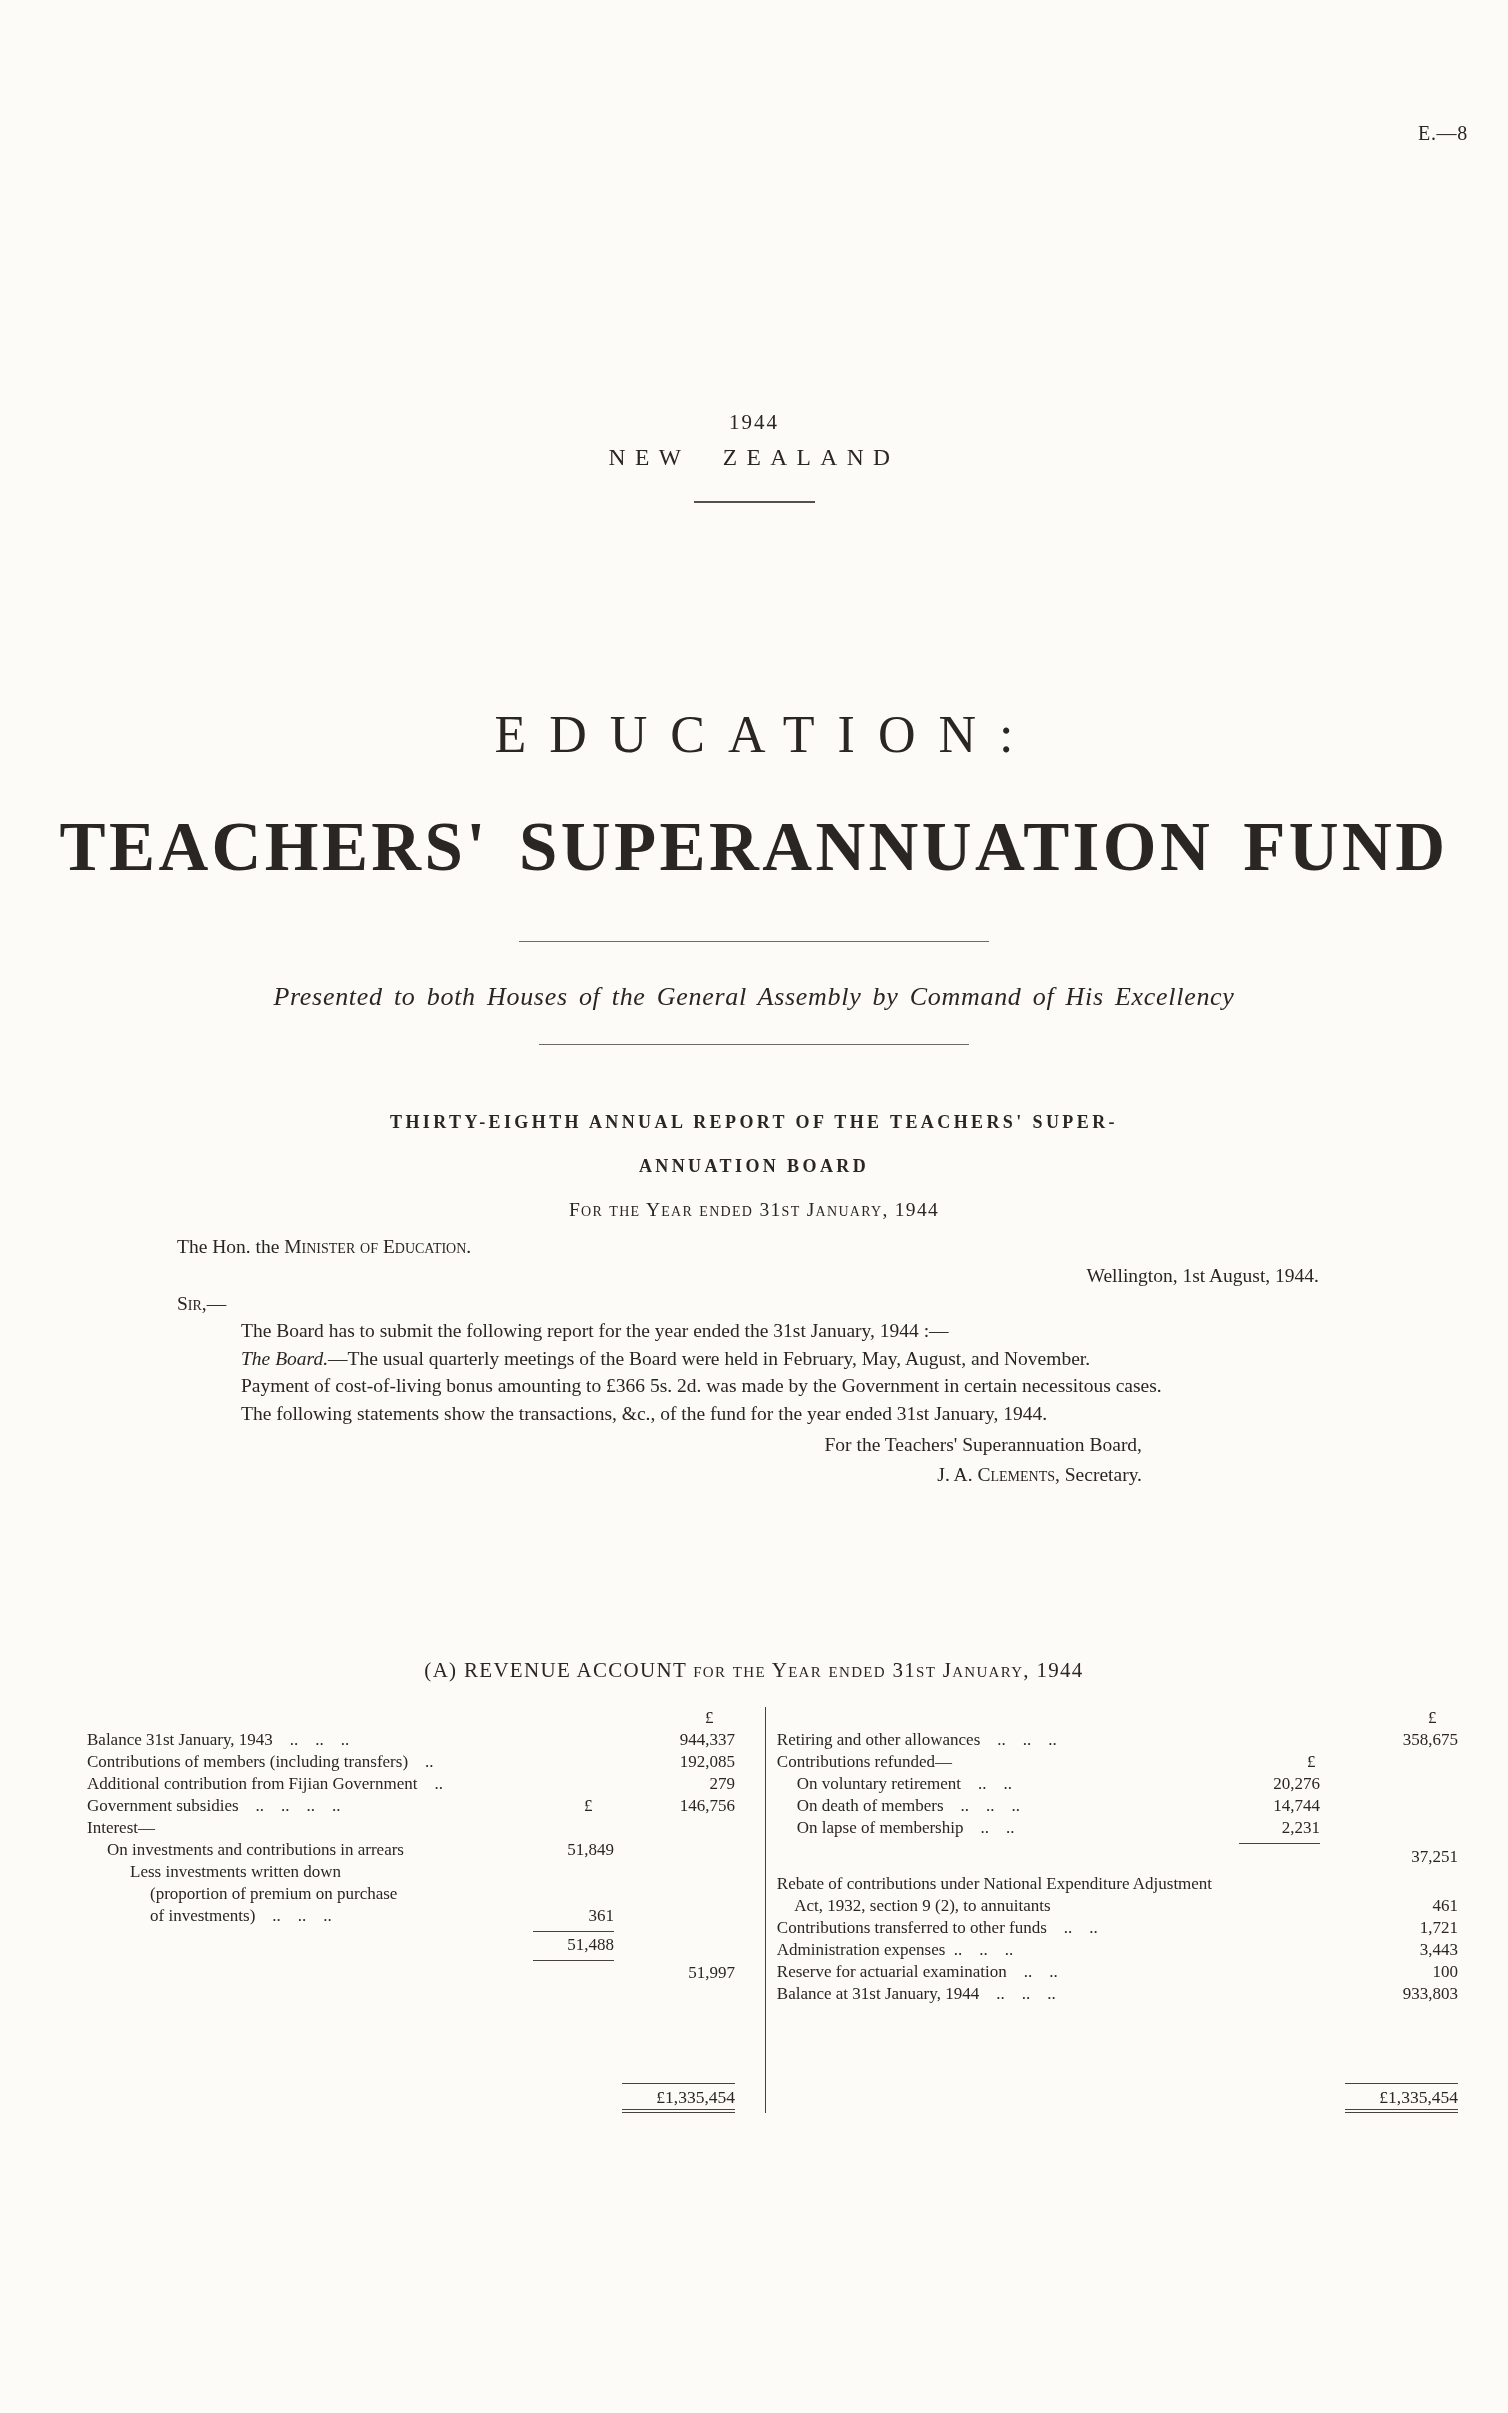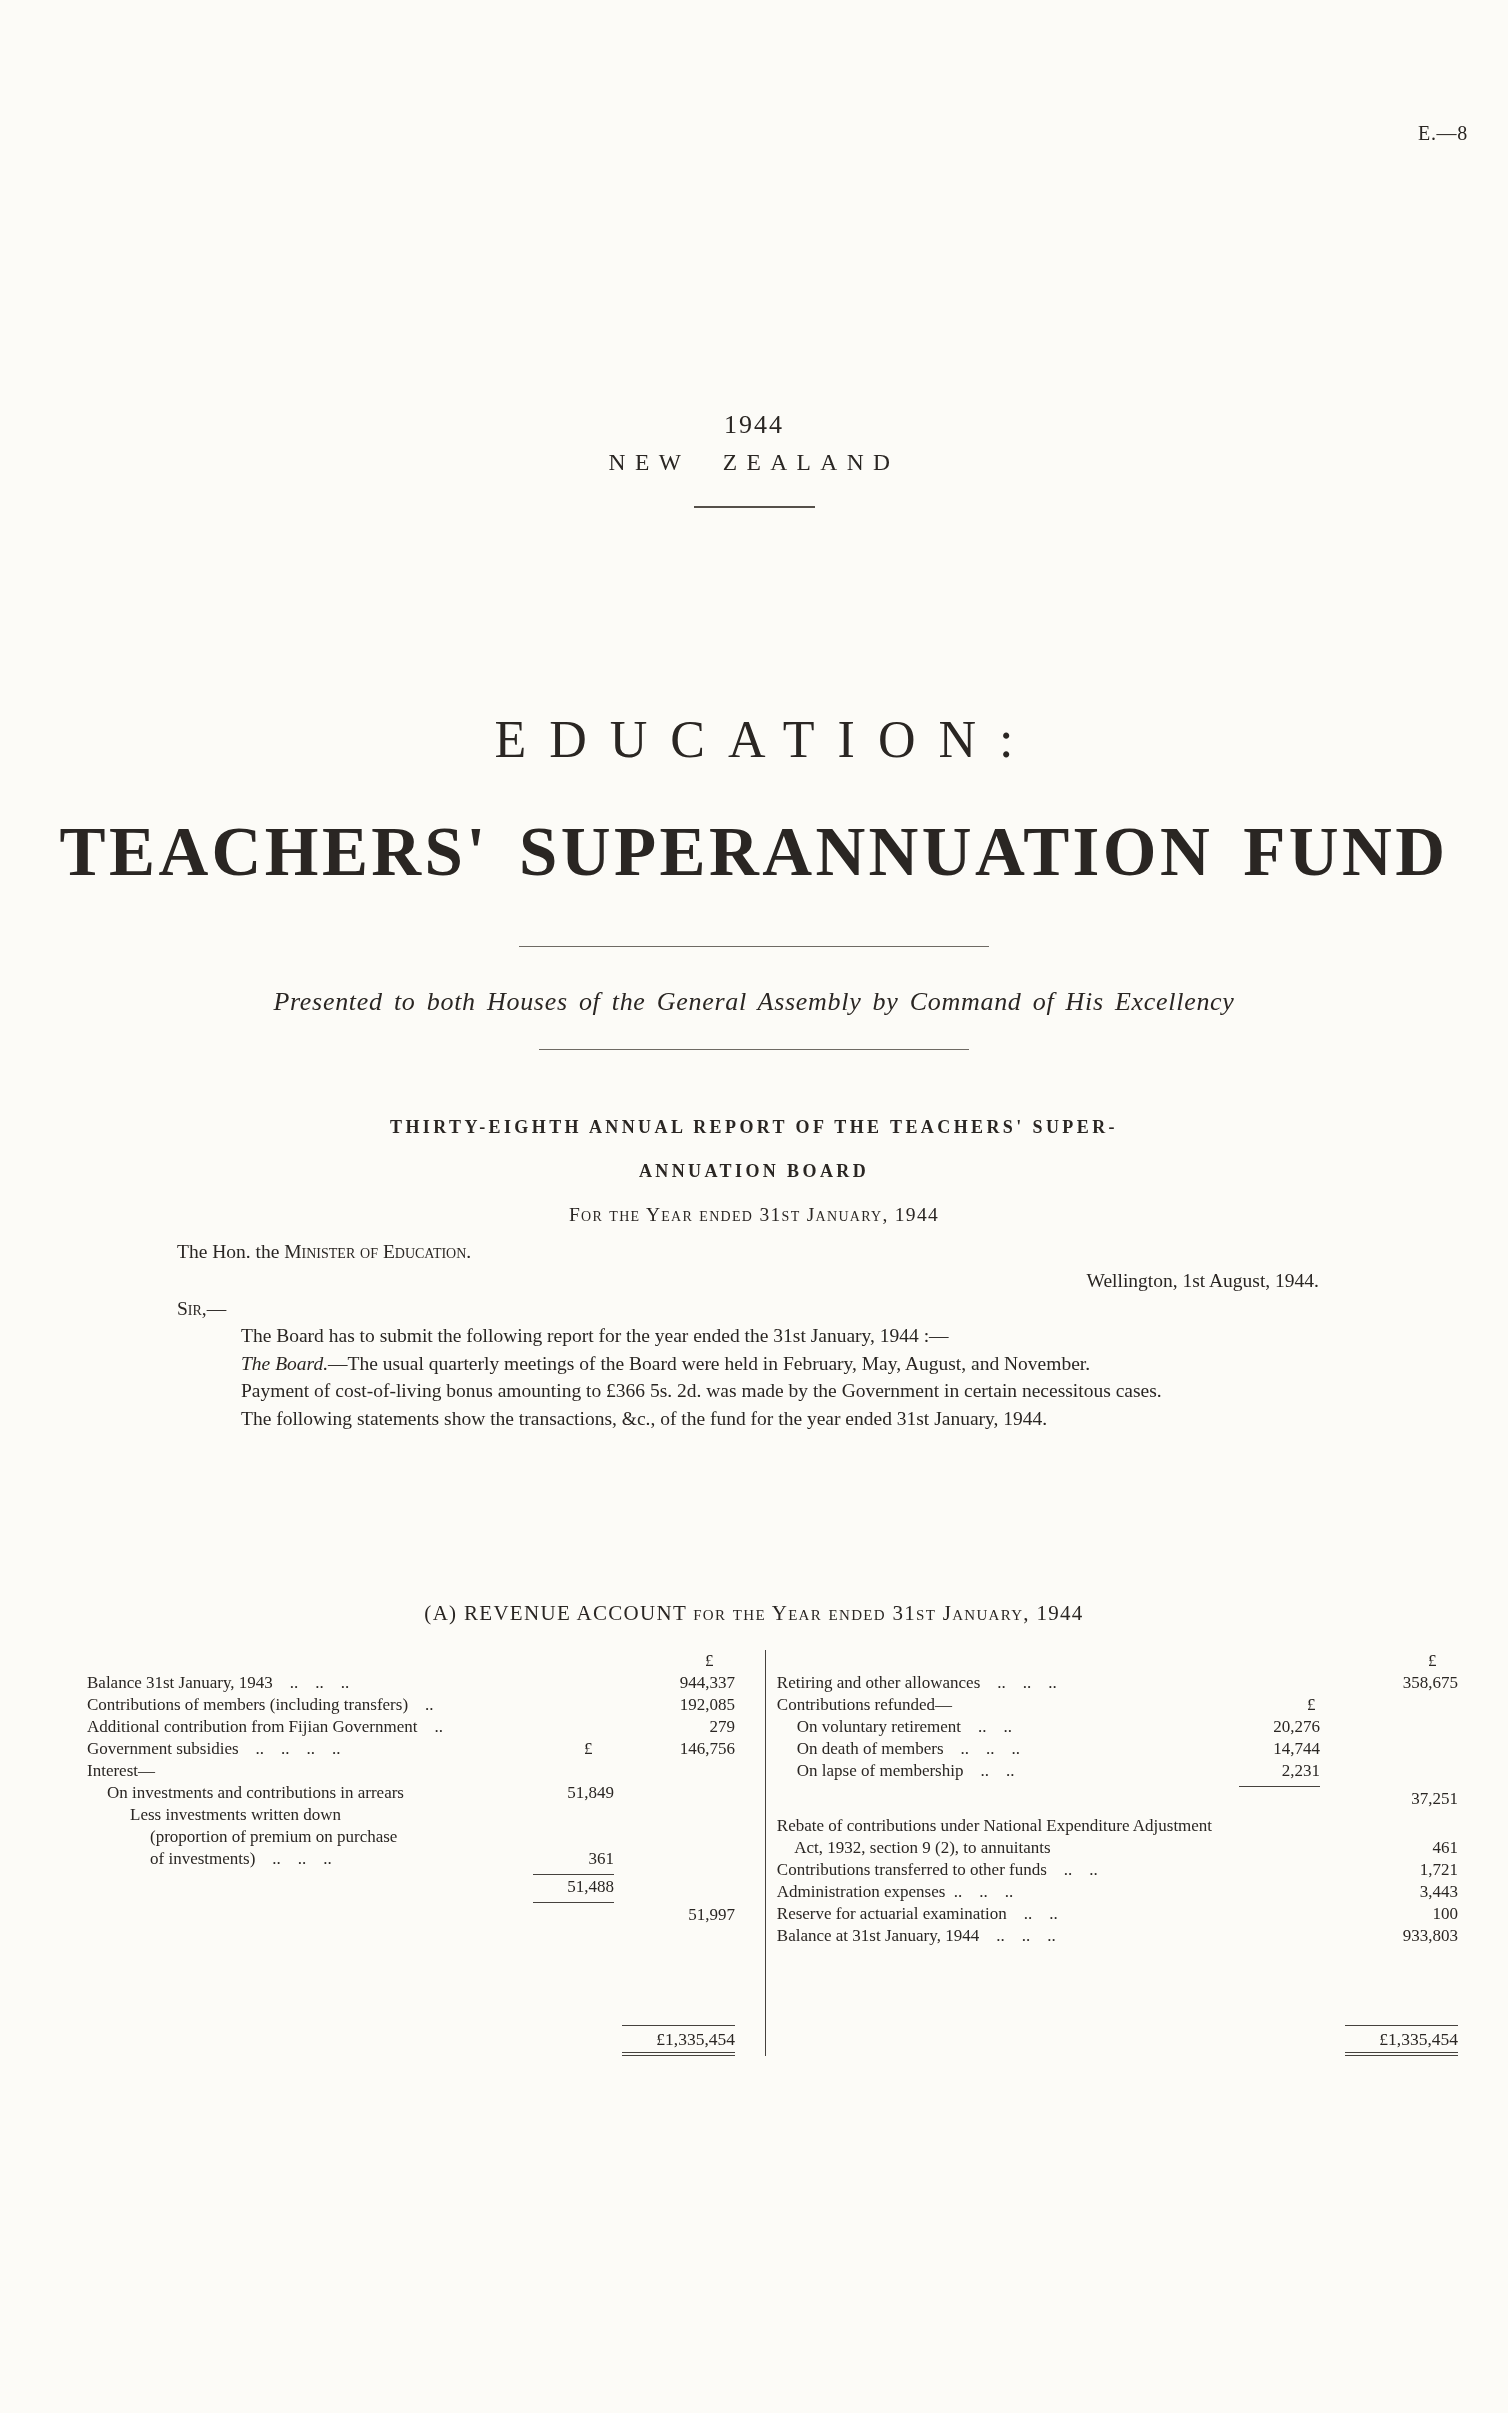--- a/index.html
+++ b/index.html
@@ -12,21 +12,21 @@
     color:#2a2623;
     font-family:"Liberation Serif","DejaVu Serif",serif;
     overflow:hidden;
     padding-top:410px;
   }
   .center { text-align:center; }
   .sc { font-variant:small-caps; }
 
   .doc-ref { position:absolute; top:122px; right:40px; font-size:20px; letter-spacing:0.7px; }
 
-  .year { font-size:26px; letter-spacing:2px; }
+  .year { font-size:21px; letter-spacing:2px; }
   .nation { margin-top:9.4px; font-size:23.5px; letter-spacing:9.4px; word-spacing:17.5px; }
   .rule { border-top:1.3px solid #55504a; }
   .rule-short { width:121px; margin:30px auto 0; border-top-width:2px; }
   .rule-a { width:470px; margin:54px auto 0; opacity:.85; }
   .rule-b { width:430px; margin:32px auto 0; opacity:.85; }
 
   .subject { margin-top:202px; font-size:52px; letter-spacing:23px; text-indent:23px; }
   .main-title { margin-top:44px; font-size:69px; font-weight:700; letter-spacing:3.4px; word-spacing:9.4px; }
 
   .presented { margin-top:40px; font-size:26px; font-style:italic; letter-spacing:0.7px; word-spacing:4px; }
@@ -100,20 +100,24 @@
   <div class="content">
     <div class="addressee"><span>The Hon. the </span><span class="sc">Minister of Education.</span></div>
     <div class="dateline">Wellington, 1st August, 1944.</div>
     <div class="salutation sc">Sir,—</div>
 
     <p class="para"><span>The Board has to submit the following report for the year ended the 31st January, 1944 :—</span></p>
     <p class="para"><i class="para-lead">The Board.</i><span>—The usual quarterly meetings of the Board were held in February, May, August, and November.</span></p>
     <p class="para"><span>Payment of cost-of-living bonus amounting to £366 5s. 2d. was made by the Government in certain necessitous cases.</span></p>
     <p class="para"><span>The following statements show the transactions, &amp;c., of the fund for the year ended 31st January, 1944.</span></p>
 
+    <div class="signoff">
+      <div>For the Teachers' Superannuation Board,</div>
+      <div><span class="sc">J. A. Clements</span><span>, Secretary.</span></div>
+    </div>
   </div>
 
   <div class="center account-heading"><span>(A) REVENUE ACCOUNT </span><span class="sc">for the Year ended 31st January, 1944</span></div>
 
   <div class="ledger">
 
     <div class="side side-left">
       <div class="lrow">
         <div class="lc label"></div>
         <div class="lc inner"></div>

